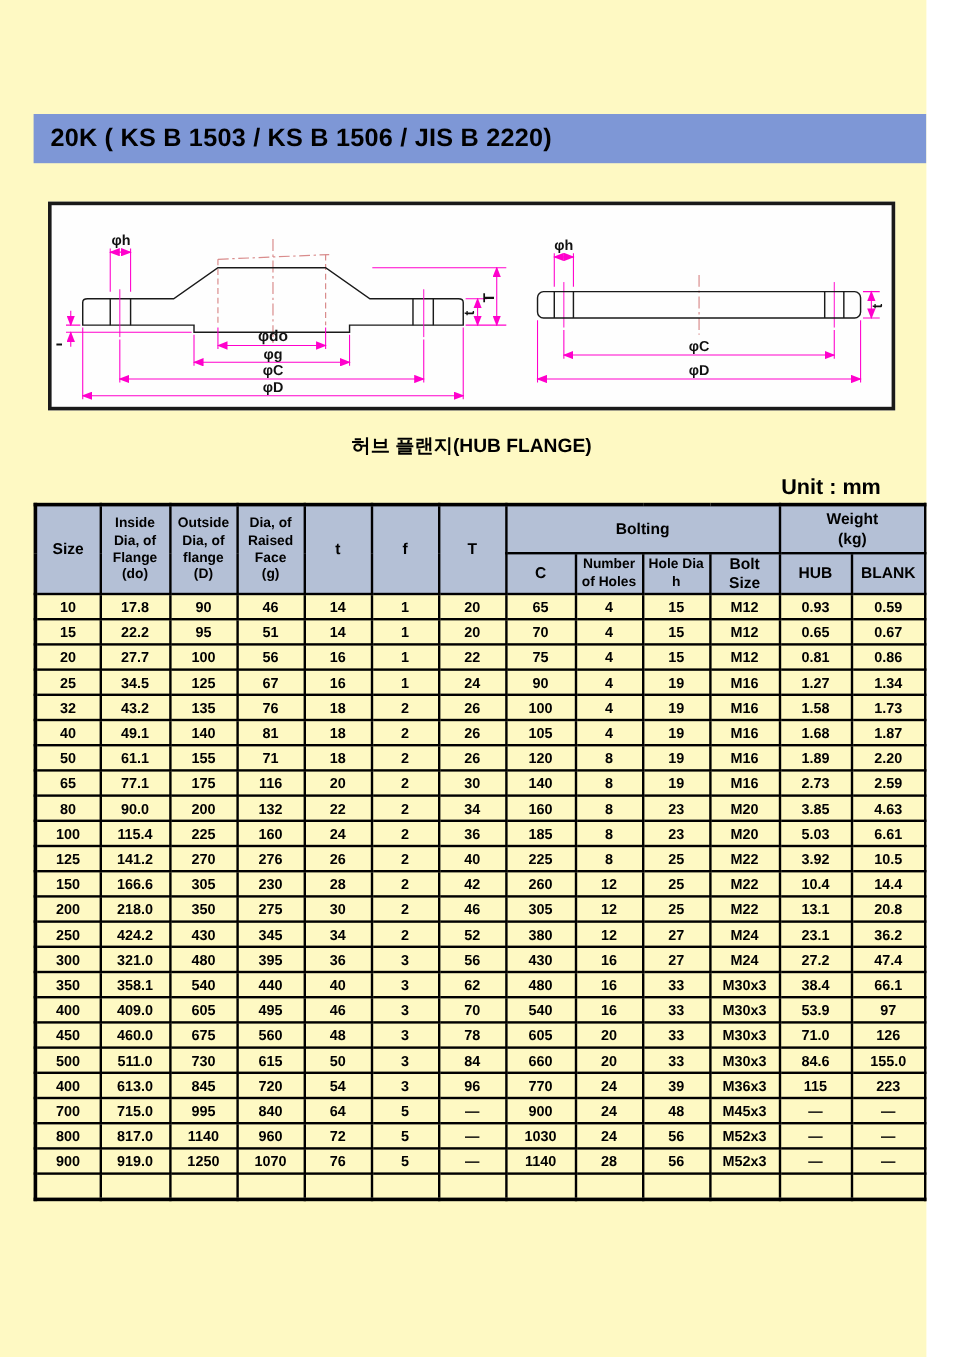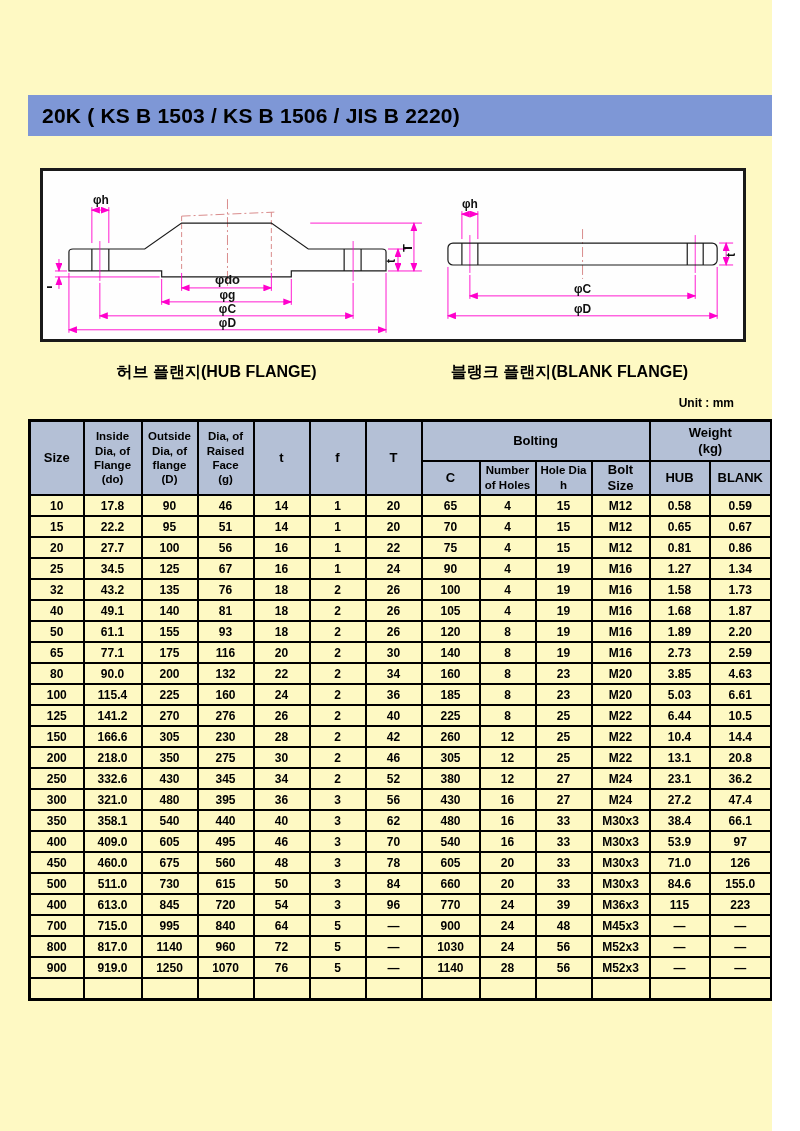--- a/index.html
+++ b/index.html
@@ -15,21 +15,21 @@
 
   .drawing-panel {
     position:absolute; left:40px; top:168px; width:706px; height:174px;
     border:3px solid #1a1a1a; background:#fefefe;
     display:flex; justify-content:space-between; padding:0 4px;
   }
 
   .captions { position:absolute; left:40px; top:362px; width:706px; display:flex; }
   .captions > div { flex:1; text-align:center; font-size:16px; font-weight:bold; }
 
-  .unit-label { position:absolute; right:38px; top:396px; font-size:12px; font-weight:bold; }
+  .unit-label { position:absolute; right:38px; top:396px; font-size:18px; font-weight:bold; }
 
   table.spec {
     position:absolute; left:28px; top:419px; width:742px;
     border-collapse:collapse; border:3px solid #000; table-layout:fixed;
   }
   table.spec th, table.spec td {
     border:2px solid #000; text-align:center; vertical-align:middle;
     padding:0; font-weight:bold;
   }
   table.spec thead th { background:#b4c0d6; font-size:11.5px; line-height:1.25; white-space:pre-line;margin-left:40px; }
@@ -155,21 +155,20 @@
         <text x="42" y="37">φh</text>
         <text transform="rotate(-90 308 84)" x="308" y="84">t</text>
         <text x="155" y="122">φC</text>
         <text x="155" y="142">φD</text>
       </g>
     </svg>
   </div>
 
   <div class="captions">
     <div>허브 플랜지(HUB FLANGE)</div>
-    <div>블랭크 플랜지(BLANK FLANGE)</div>
   </div>
 
   <div class="unit-label">Unit : mm</div>
 
   <table class="spec">
     <colgroup>
       <col style="width:54px">
         <col style="width:58px">
         <col style="width:56px">
         <col style="width:56px">
@@ -223,21 +222,21 @@
           <td>17.8</td>
           <td>90</td>
           <td>46</td>
           <td>14</td>
           <td>1</td>
           <td>20</td>
           <td>65</td>
           <td>4</td>
           <td>15</td>
           <td>M12</td>
-          <td>0.58</td>
+          <td>0.93</td>
           <td>0.59</td>
         </tr>
         <tr>
           <td>15</td>
           <td>22.2</td>
           <td>95</td>
           <td>51</td>
           <td>14</td>
           <td>1</td>
           <td>20</td>
@@ -305,21 +304,21 @@
           <td>4</td>
           <td>19</td>
           <td>M16</td>
           <td>1.68</td>
           <td>1.87</td>
         </tr>
         <tr>
           <td>50</td>
           <td>61.1</td>
           <td>155</td>
-          <td>93</td>
+          <td>71</td>
           <td>18</td>
           <td>2</td>
           <td>26</td>
           <td>120</td>
           <td>8</td>
           <td>19</td>
           <td>M16</td>
           <td>1.89</td>
           <td>2.20</td>
         </tr>
@@ -373,21 +372,21 @@
           <td>141.2</td>
           <td>270</td>
           <td>276</td>
           <td>26</td>
           <td>2</td>
           <td>40</td>
           <td>225</td>
           <td>8</td>
           <td>25</td>
           <td>M22</td>
-          <td>6.44</td>
+          <td>3.92</td>
           <td>10.5</td>
         </tr>
         <tr>
           <td>150</td>
           <td>166.6</td>
           <td>305</td>
           <td>230</td>
           <td>28</td>
           <td>2</td>
           <td>42</td>
@@ -408,21 +407,21 @@
           <td>46</td>
           <td>305</td>
           <td>12</td>
           <td>25</td>
           <td>M22</td>
           <td>13.1</td>
           <td>20.8</td>
         </tr>
         <tr>
           <td>250</td>
-          <td>332.6</td>
+          <td>424.2</td>
           <td>430</td>
           <td>345</td>
           <td>34</td>
           <td>2</td>
           <td>52</td>
           <td>380</td>
           <td>12</td>
           <td>27</td>
           <td>M24</td>
           <td>23.1</td>

